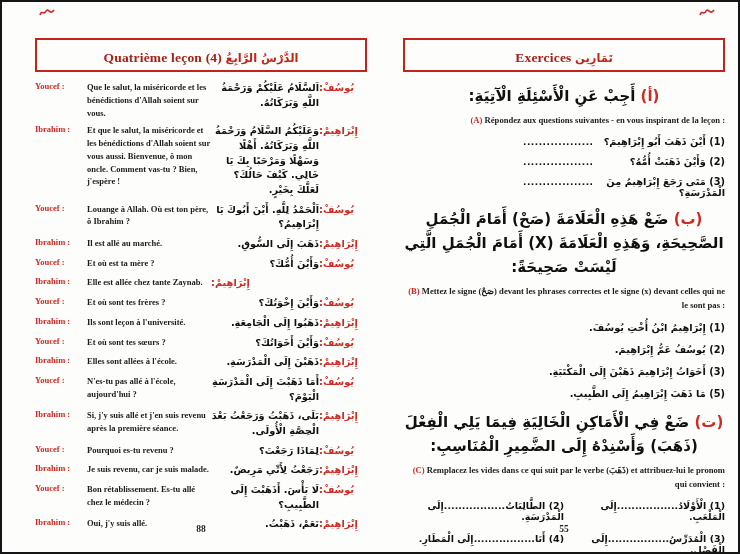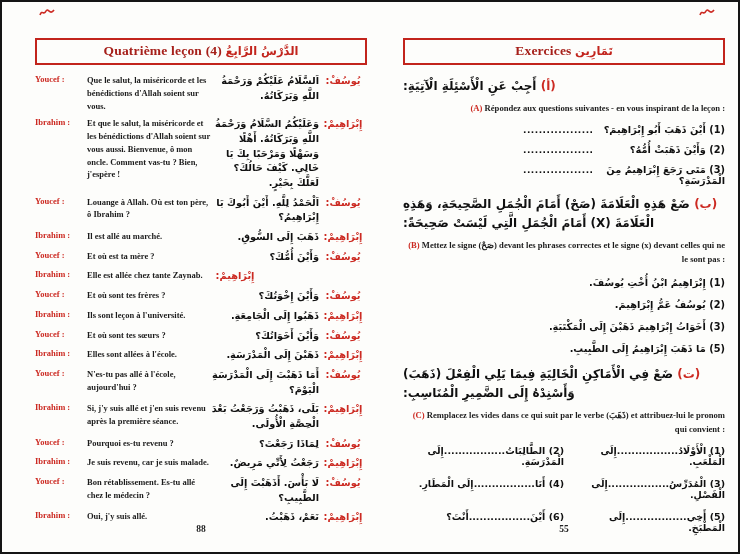--- a/index.html
+++ b/index.html
@@ -5,36 +5,36 @@
   html,body{margin:0;padding:0;background:#888;}
   .sheet{
     position:relative;width:740px;height:554px;box-sizing:border-box;
     background:#fdfdfb;border:2px solid #151515;overflow:hidden;
     font-family:"Liberation Serif", serif;
   }
   .page{position:absolute;top:36px;height:498px;}
   .page-left{left:33px;width:332px;}
   .page-right{left:401px;width:322px;}
   .title-box{
-    border:2.5px solid #c2241c;text-align:center;padding:3px 0 4px 0;
+    border:2.5px solid #c2241c;text-align:center;padding:10px 0 4px 0;
     font-weight:bold;font-size:13.5px;color:#a6201a;letter-spacing:.2px;
   }
   .title-ar{font-family:"DejaVu Sans", sans-serif;font-size:11.5px;color:#c2241c;font-weight:bold;}
   .dialogue{margin-top:9px;}
   .drow{display:flex;margin-bottom:5px;align-items:flex-start;}
   .sp-fr{width:52px;flex:none;color:#cc2a22;font-weight:bold;font-size:8.5px;line-height:1.4;}
   .fr{width:124px;flex:none;font-size:8.5px;font-weight:bold;color:#1c1c1c;line-height:1.5;}
   .ar{flex:1;text-align:right;direction:rtl;font-family:"DejaVu Sans", sans-serif;
       font-size:9.8px;font-weight:bold;line-height:1.5;color:#101010;}
-  .sp-ar{width:48px;flex:none;text-align:center;direction:rtl;color:#cc2a22;
+  .sp-ar{width:48px;flex:none;text-align:left;direction:rtl;color:#cc2a22;
       font-family:"DejaVu Sans", sans-serif;font-weight:bold;font-size:9.8px;line-height:1.5;}
   .pagenum{position:absolute;bottom:2px;left:0;width:100%;text-align:center;
       font-size:9.5px;font-weight:bold;color:#222;}
-  .ar-line{direction:rtl;text-align:left;font-family:"DejaVu Sans", sans-serif;
-      font-weight:bold;font-size:12px;line-height:1.6;color:#101010;}
+  .ar-line{direction:rtl;text-align:center;font-family:"DejaVu Sans", sans-serif;
+      font-weight:bold;font-size:15px;line-height:1.6;color:#101010;}
   .marker-ar{color:#cc2a22;}
   .fr-line{font-size:8.6px;font-weight:bold;color:#1c1c1c;line-height:1.6;text-align:right;}
   .marker-fr{color:#cc2a22;}
   .q-row{direction:rtl;display:flex;justify-content:space-between;align-items:baseline;
       font-family:"DejaVu Sans", sans-serif;font-weight:bold;font-size:9.8px;
       padding-left:120px;margin-bottom:9px;color:#101010;}
   .q-dots{font-size:9px;letter-spacing:.5px;}
   .b-item{direction:rtl;text-align:right;font-family:"DejaVu Sans", sans-serif;
       font-weight:bold;font-size:9.8px;color:#101010;margin-bottom:11px;}
   .c-row{direction:rtl;display:flex;font-family:"DejaVu Sans", sans-serif;

